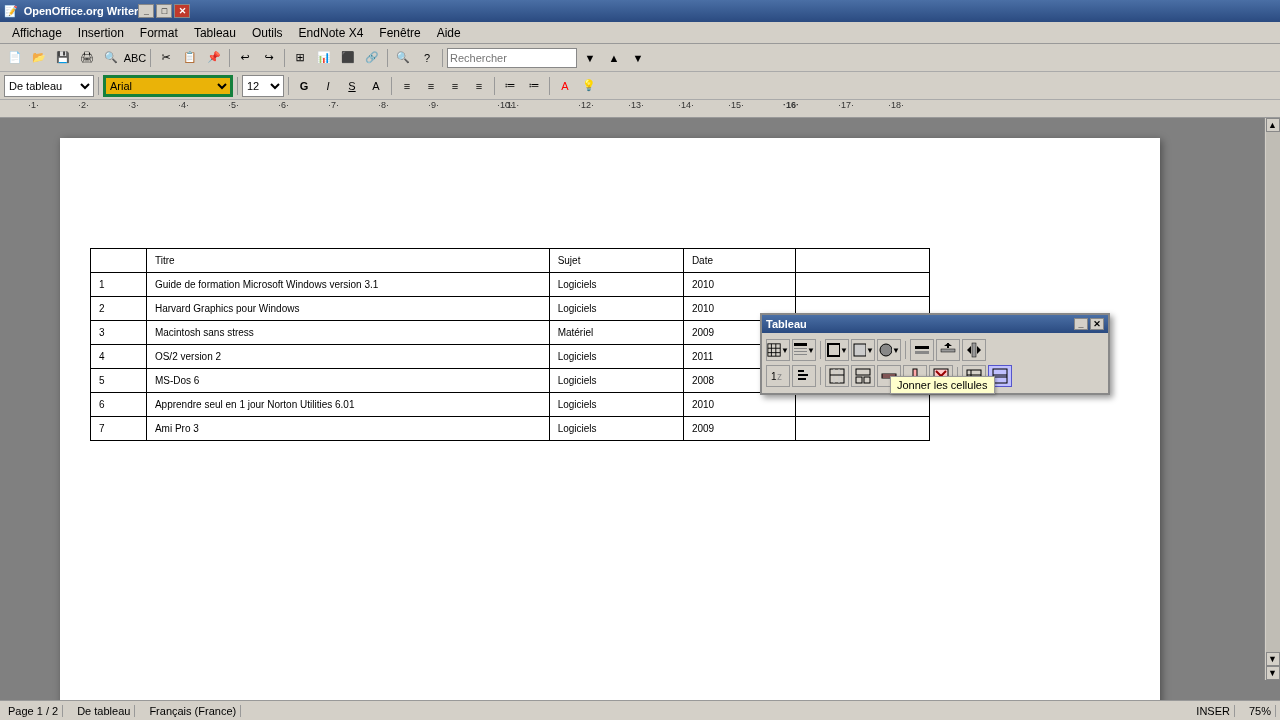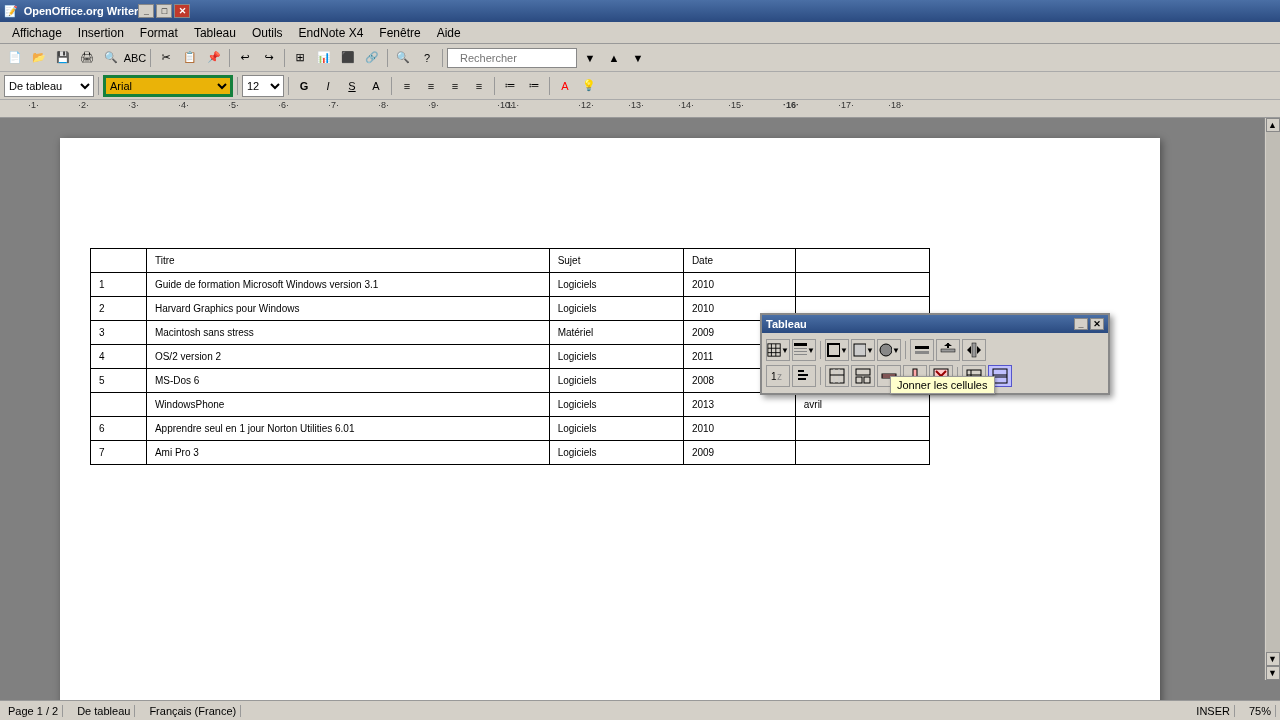--- a/index.html
+++ b/index.html
@@ -66,21 +66,21 @@
       display: flex; align-items: center; justify-content: center;
       cursor: pointer; font-size: 11px;
     }
     .tb-separator {
       width: 1px; height: 18px;
       background: #999;
       margin: 0 2px;
     }
     .tb-input {
       height: 20px; border: 1px solid #888;
-      background: white; padding: 0 12px;
+      background: white; padding: 0 2px;
       font-size: 11px;
     }
 
     
     #format-bar {
       background: #d4d0c8;
       height: 28px;
       display: flex;
       align-items: center;
       padding: 2px 4px;
@@ -435,27 +435,20 @@
         </tr>
 
         <tr>
           <td class="col-num">5</td>
           <td class="col-title">MS-Dos 6</td>
           <td class="col-sujet">Logiciels</td>
           <td class="col-date">2008</td>
           <td class="col-extra"></td>
         </tr>
 
-        <tr>
-          <td class="col-num"></td>
-          <td class="col-title">WindowsPhone</td>
-          <td class="col-sujet">Logiciels</td>
-          <td class="col-date">2013</td>
-          <td class="col-extra">avril</td>
-        </tr>
 
         <tr>
           <td class="col-num">6</td>
           <td class="col-title">Apprendre seul en 1 jour Norton Utilities 6.01</td>
           <td class="col-sujet">Logiciels</td>
           <td class="col-date">2010</td>
           <td class="col-extra"></td>
         </tr>
 
         <tr>

